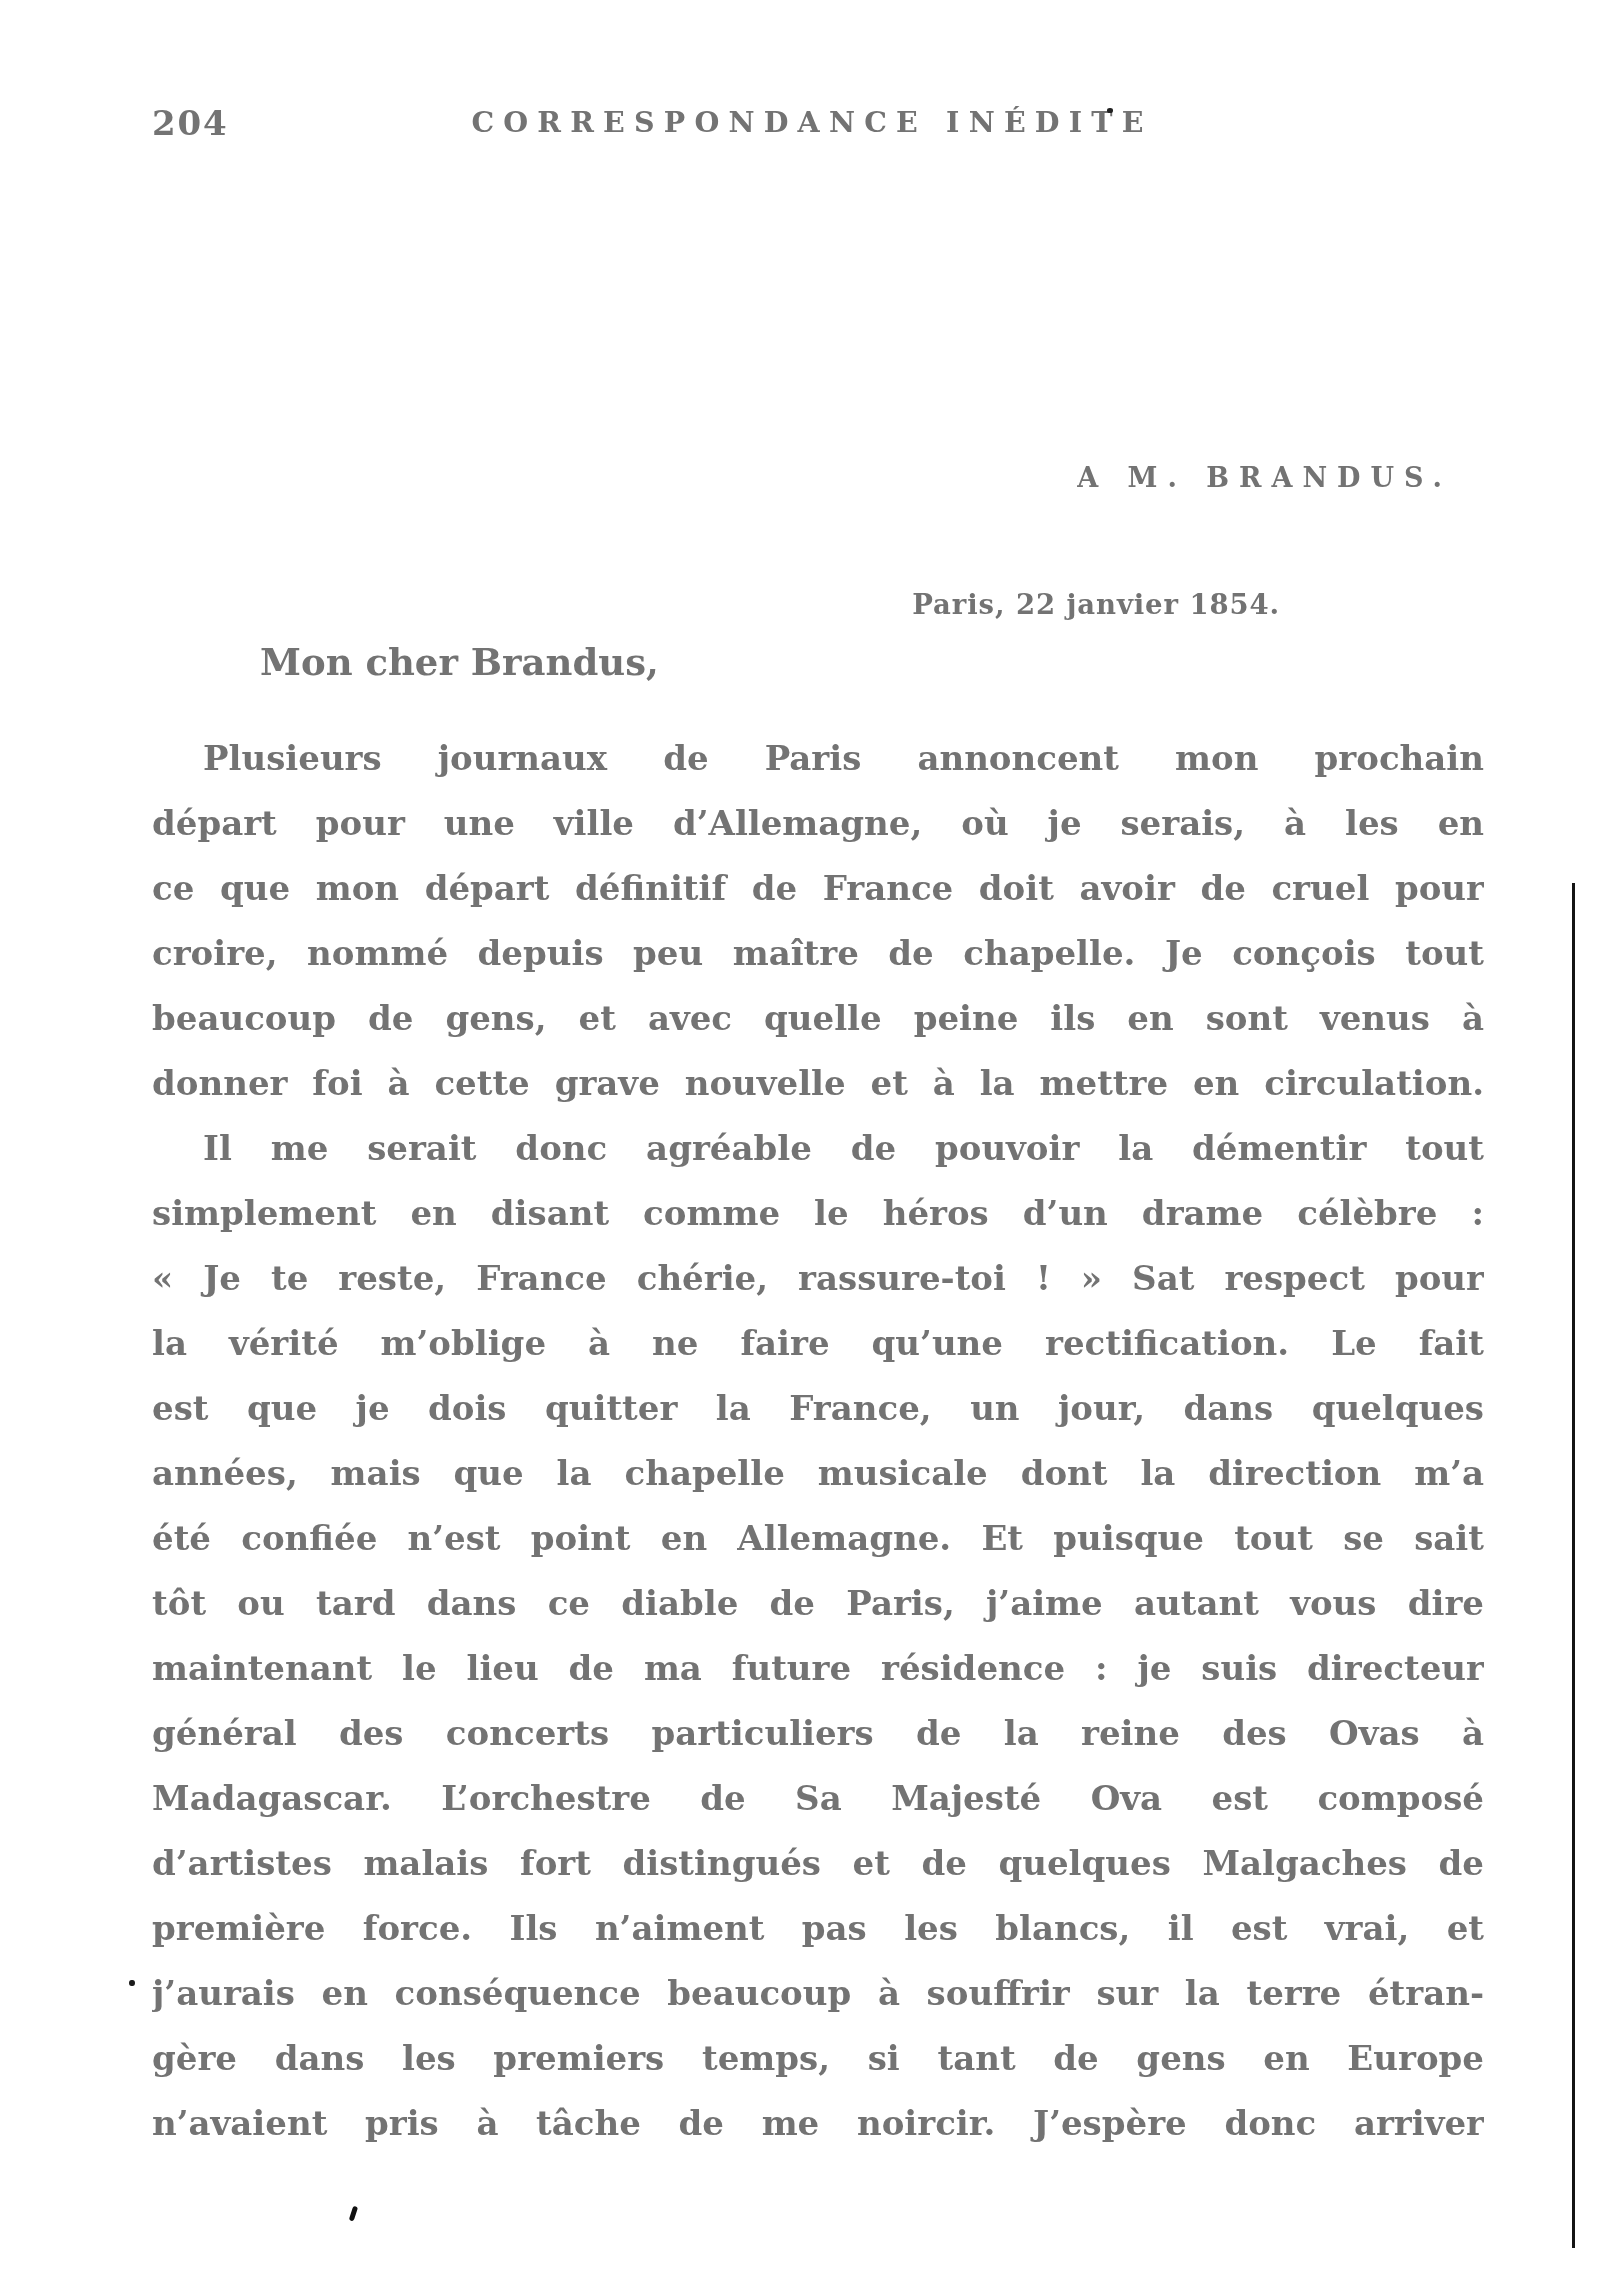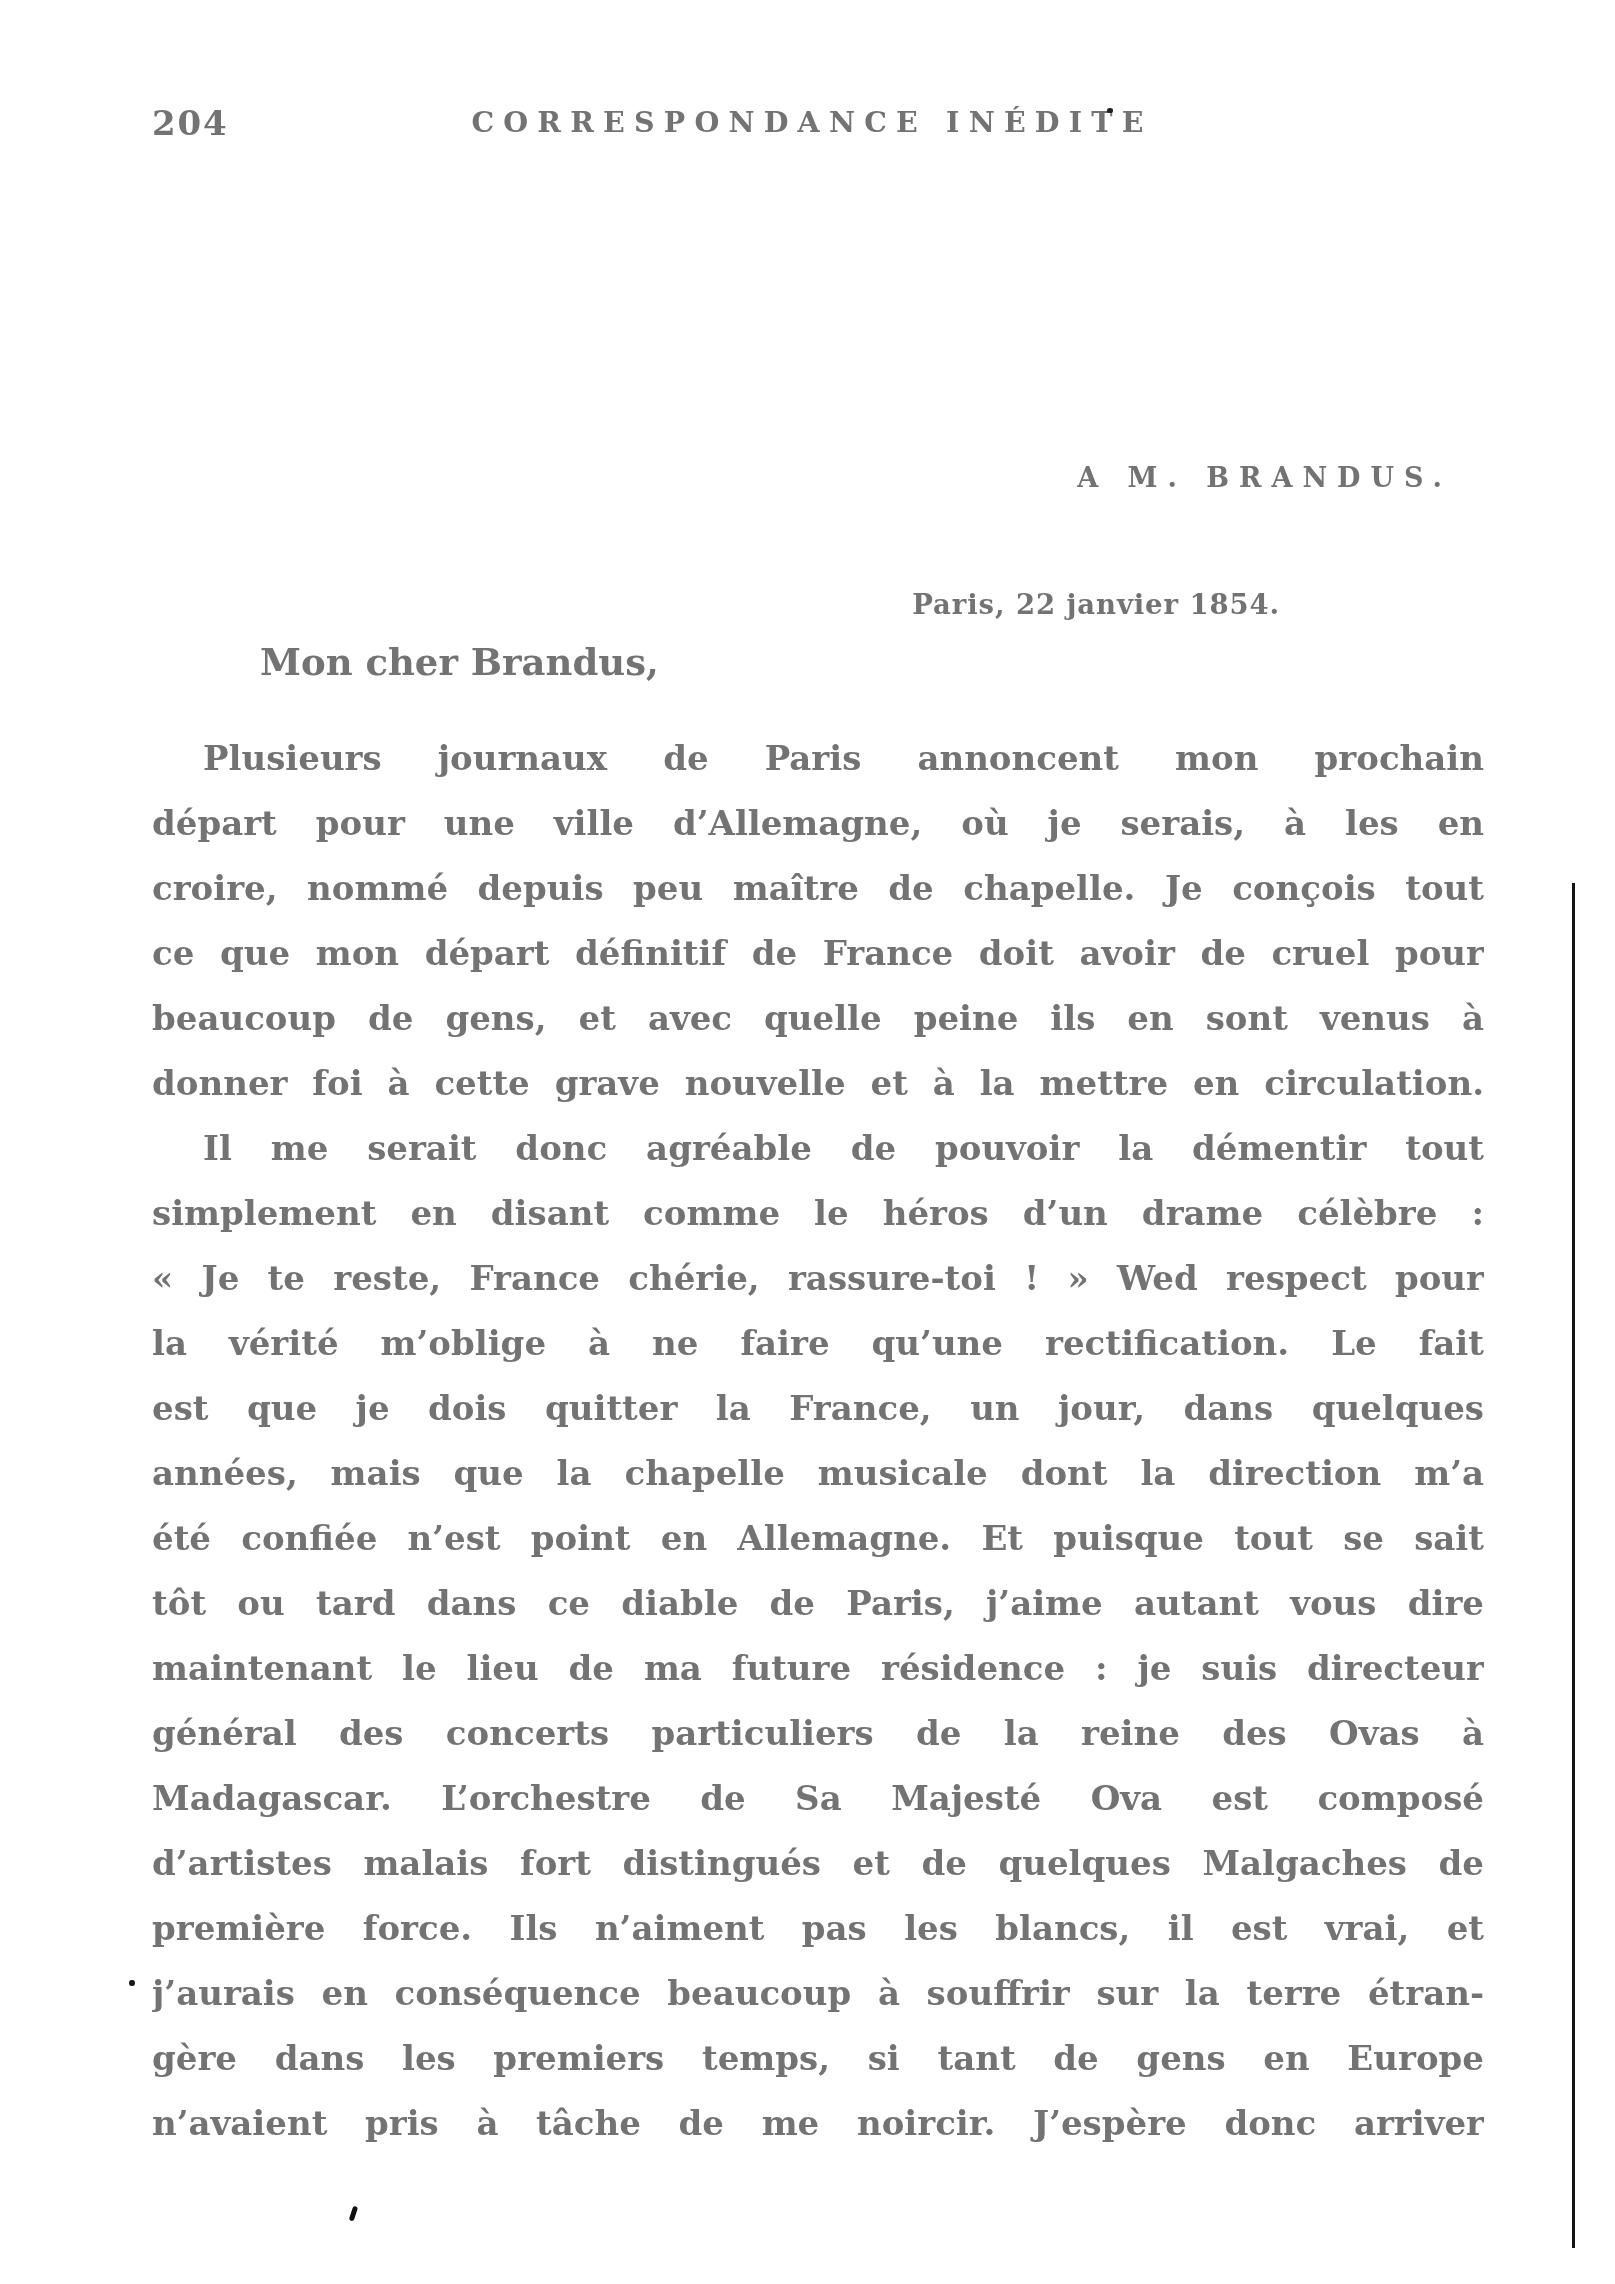--- a/index.html
+++ b/index.html
@@ -142,29 +142,29 @@
   <div class="addressee">A M. BRANDUS.</div>
 
   <div class="dateline">Paris, 22 janvier 1854.</div>
 
   <div class="salutation">Mon cher Brandus,</div>
 
   <div class="letter-body">
     <div>
       <div class="text-line indent">Plusieurs journaux de Paris annoncent mon prochain</div>
       <div class="text-line">départ pour une ville d’Allemagne, où je serais, à les en</div>
+      <div class="text-line">ce que mon départ définitif de France doit avoir de cruel pour</div>
       <div class="text-line">croire, nommé depuis peu maître de chapelle. Je conçois tout</div>
-      <div class="text-line">ce que mon départ définitif de France doit avoir de cruel pour</div>
       <div class="text-line">beaucoup de gens, et avec quelle peine ils en sont venus à</div>
       <div class="text-line">donner foi à cette grave nouvelle et à la mettre en circulation.</div>
     </div>
     <div>
       <div class="text-line indent">Il me serait donc agréable de pouvoir la démentir tout</div>
       <div class="text-line">simplement en disant comme le héros d’un drame célèbre :</div>
-      <div class="text-line">« Je te reste, France chérie, rassure-toi ! » Wed respect pour</div>
+      <div class="text-line">« Je te reste, France chérie, rassure-toi ! » Sat respect pour</div>
       <div class="text-line">la vérité m’oblige à ne faire qu’une rectification. Le fait</div>
       <div class="text-line">est que je dois quitter la France, un jour, dans quelques</div>
       <div class="text-line">années, mais que la chapelle musicale dont la direction m’a</div>
       <div class="text-line">été confiée n’est point en Allemagne. Et puisque tout se sait</div>
       <div class="text-line">tôt ou tard dans ce diable de Paris, j’aime autant vous dire</div>
       <div class="text-line">maintenant le lieu de ma future résidence : je suis directeur</div>
       <div class="text-line">général des concerts particuliers de la reine des Ovas à</div>
       <div class="text-line">Madagascar. L’orchestre de Sa Majesté Ova est composé</div>
       <div class="text-line">d’artistes malais fort distingués et de quelques Malgaches de</div>
       <div class="text-line">première force. Ils n’aiment pas les blancs, il est vrai, et</div>

